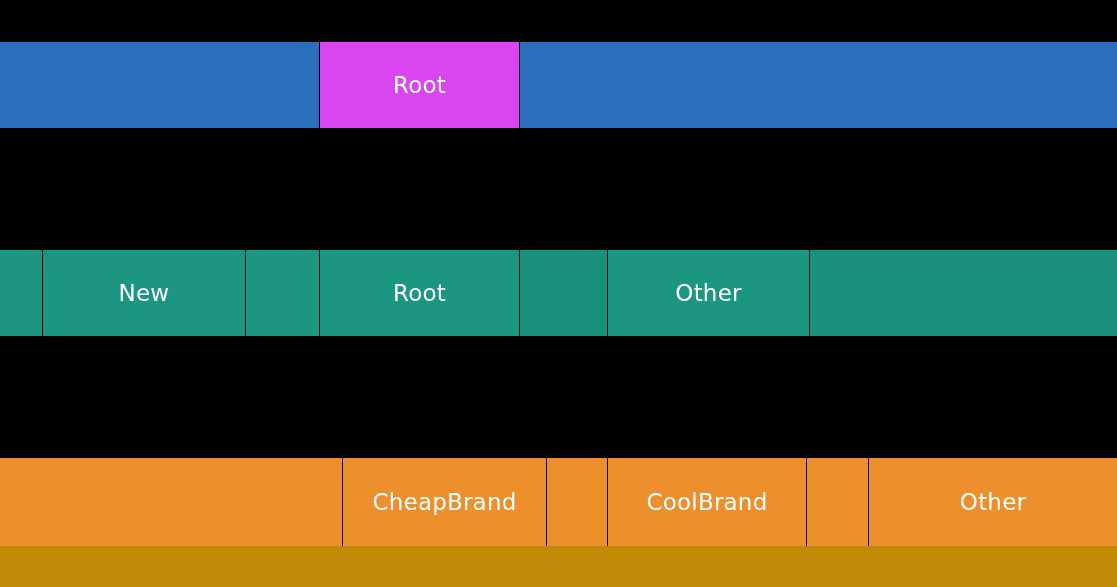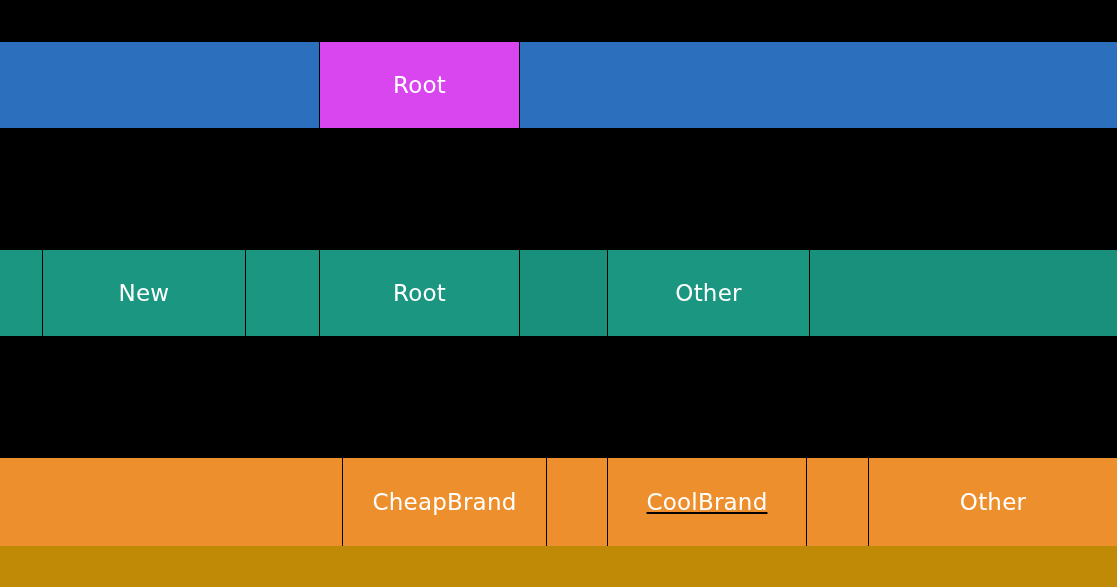--- a/index.html
+++ b/index.html
@@ -72,21 +72,21 @@
         <span class="seg-label">Other</span>
       </div>
       <div class="seg" style="left: 810px; width: 307px; background: rgb(25, 144, 124);"></div>
     </div>
   <div class="level" id="level-brand" style="top: 458px; height: 88px;">
       <div class="seg" style="left: 0px; width: 342px; background: rgb(237, 143, 45);"></div>
       <div class="seg" style="left: 343px; width: 203px; background: rgb(237, 143, 45);">
         <span class="seg-label">CheapBrand</span>
       </div>
       <div class="seg" style="left: 547px; width: 60px; background: rgb(237, 143, 45);"></div>
-      <div class="seg" style="left: 608px; width: 198px; background: rgb(237, 143, 45); text-decoration: underline;">
+      <div class="seg" style="left: 608px; width: 198px; background: rgb(237, 143, 45);">
         <span class="seg-label">CoolBrand</span>
       </div>
       <div class="seg" style="left: 807px; width: 61px; background: rgb(237, 143, 45);"></div>
       <div class="seg" style="left: 869px; width: 248px; background: rgb(237, 143, 45);">
         <span class="seg-label">Other</span>
       </div>
     </div>
   <div class="level" id="level-leaf" style="top: 546px; height: 41px;">
       <div class="seg" style="left: 0px; width: 1117px; background: rgb(192, 138, 6);"></div>
     </div>

